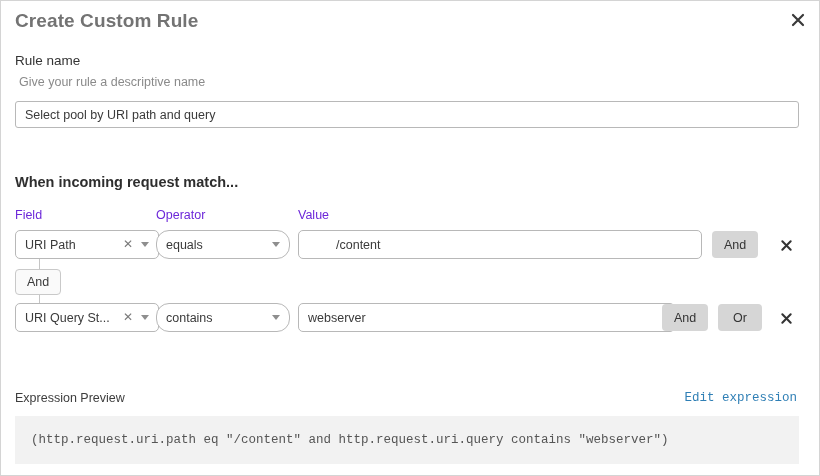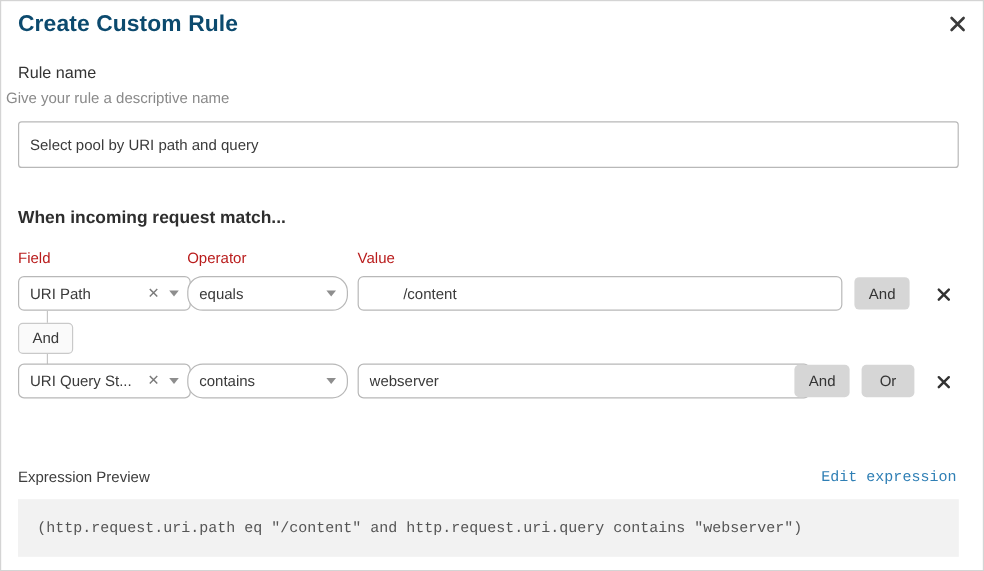--- a/index.html
+++ b/index.html
@@ -21,21 +21,21 @@
     overflow: hidden;
   }
 
   
   .dialog-title {
     position: absolute;
     left: 14px;
     top: 9px;
     font-size: 19px;
     font-weight: bold;
-    color: #0c4a6e;
+    color: #737373;
     letter-spacing: 0.1px;
   }
   .close-btn {
     position: absolute;
     right: 8px;
     top: 6px;
     width: 26px;
     height: 26px;
     display: flex;
     align-items: center;
@@ -52,26 +52,26 @@
     position: absolute;
     font-size: 13.5px;
     color: #343434;
   }
   .field-help {
     position: absolute;
     font-size: 12.5px;
     color: #8a8a8a;
   }
   #rule-name-label { left: 14px; top: 52px; }
-  #rule-name-help  { left: 4px; top: 74px; }
+  #rule-name-help  { left: 18px; top: 74px; }
 
   .text-input {
     position: absolute;
     box-sizing: border-box;
-    height: 39px;
+    height: 27px;
     border: 1px solid #b8b8b8;
     border-radius: 3px;
     background: #ffffff;
     font-family: "Liberation Sans", sans-serif;
     font-size: 12.5px;
     color: #3a3a3a;
     padding: 0 9px;
     outline: none;
   }
   #rule-name-input {
@@ -88,21 +88,21 @@
     font-size: 14.5px;
     font-weight: bold;
     color: #2e2e2e;
   }
 
   
   .col-header {
     position: absolute;
     top: 207px;
     font-size: 12.5px;
-    color: #b91c1c;
+    color: #6d28d9;
   }
   #col-field    { left: 14px; }
   #col-operator { left: 155px; }
   #col-value    { left: 297px; }
 
   
   .cond-row {
     position: absolute;
     left: 0;
     height: 30px;

